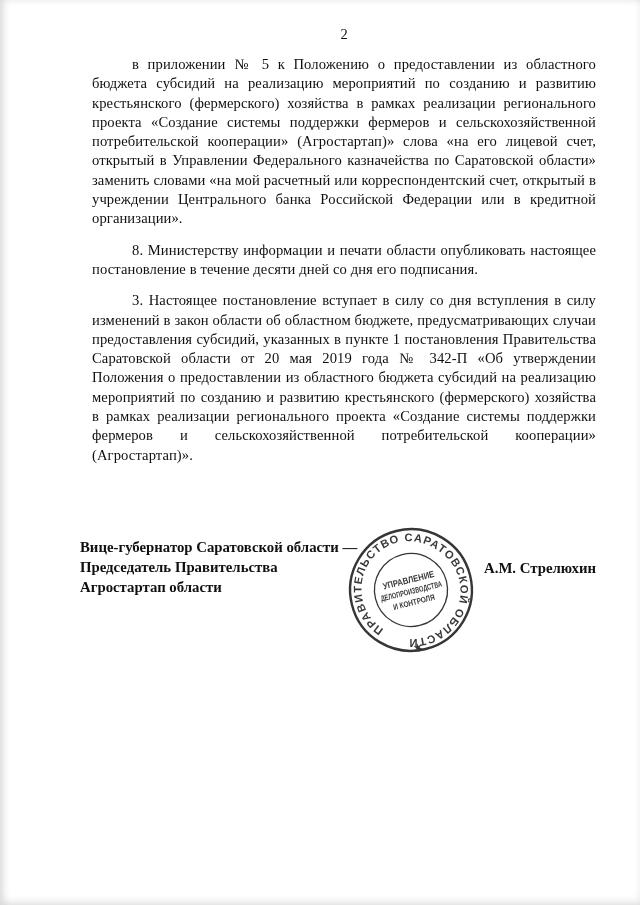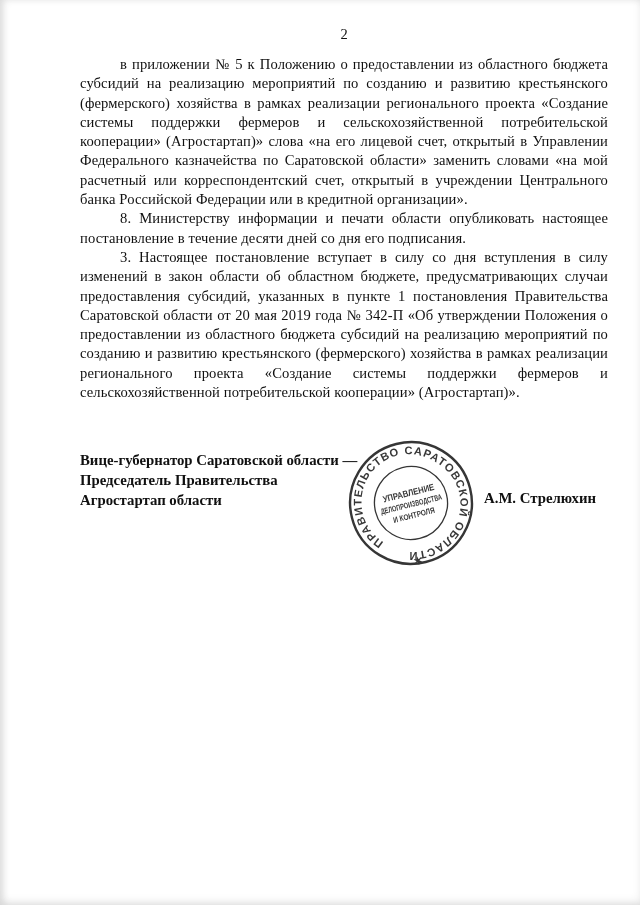--- a/index.html
+++ b/index.html
@@ -17,38 +17,38 @@
     padding: 26px 32px 0 80px;
     overflow: hidden;
     box-shadow: inset 4px 0 7px rgba(0,0,0,0.10), inset 0 -4px 8px rgba(0,0,0,0.07);
   }
   .page-number {
     text-align: center;
     font-size: 14.5px;
     margin-bottom: 12px;
   }
   .body-text p {
-    margin: 0;
+    margin: 12px;
     font-size: 14.6px;
     line-height: 19.3px;
     text-align: justify;
     text-indent: 40px;
     letter-spacing: 0.1px;
   }
   .signature-block {
     position: relative;
-    margin-top: 48px;
+    margin-top: 72px;
     height: 170px;
     font-weight: bold;
     font-size: 14.8px;
   }
   .sig-titles div { line-height: 20px; white-space: nowrap; }
   .sig-name {
     position: absolute;
-    left: 404px; top: 40px;
+    left: 404px; top: 23px;
     white-space: nowrap;
   }
   .stamp {
     position: absolute;
     left: 260px; top: -18px;
     width: 142px; height: 142px;
     transform: rotate(-14deg);
     opacity: 0.88;
   }
   .stamp svg { width: 100%; height: 100%; }

